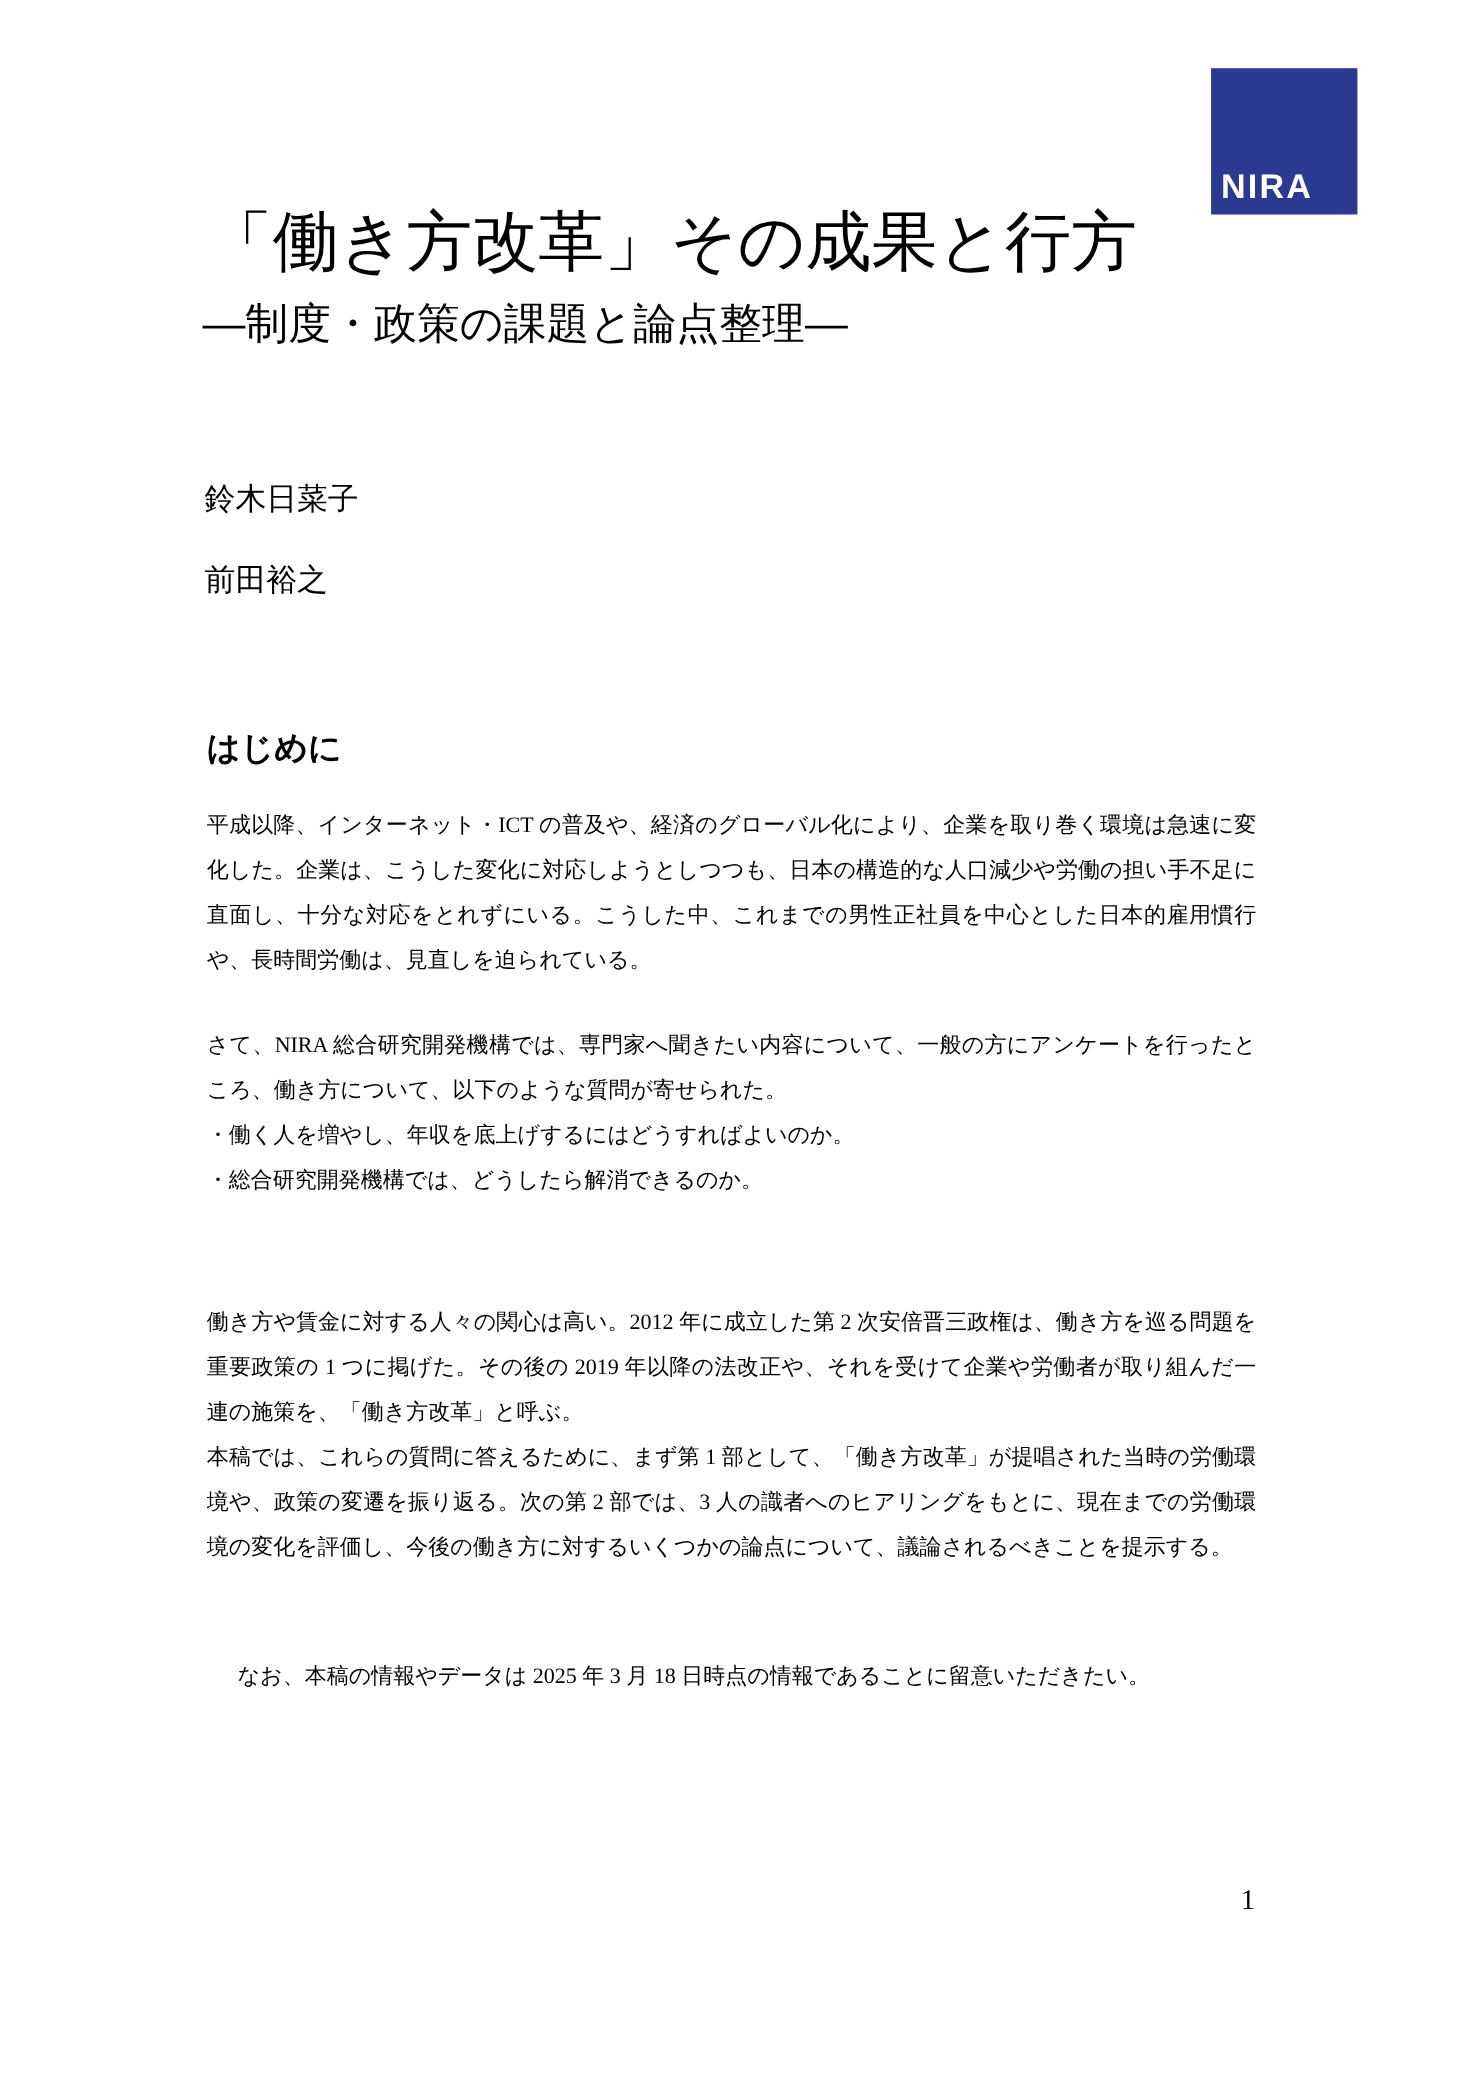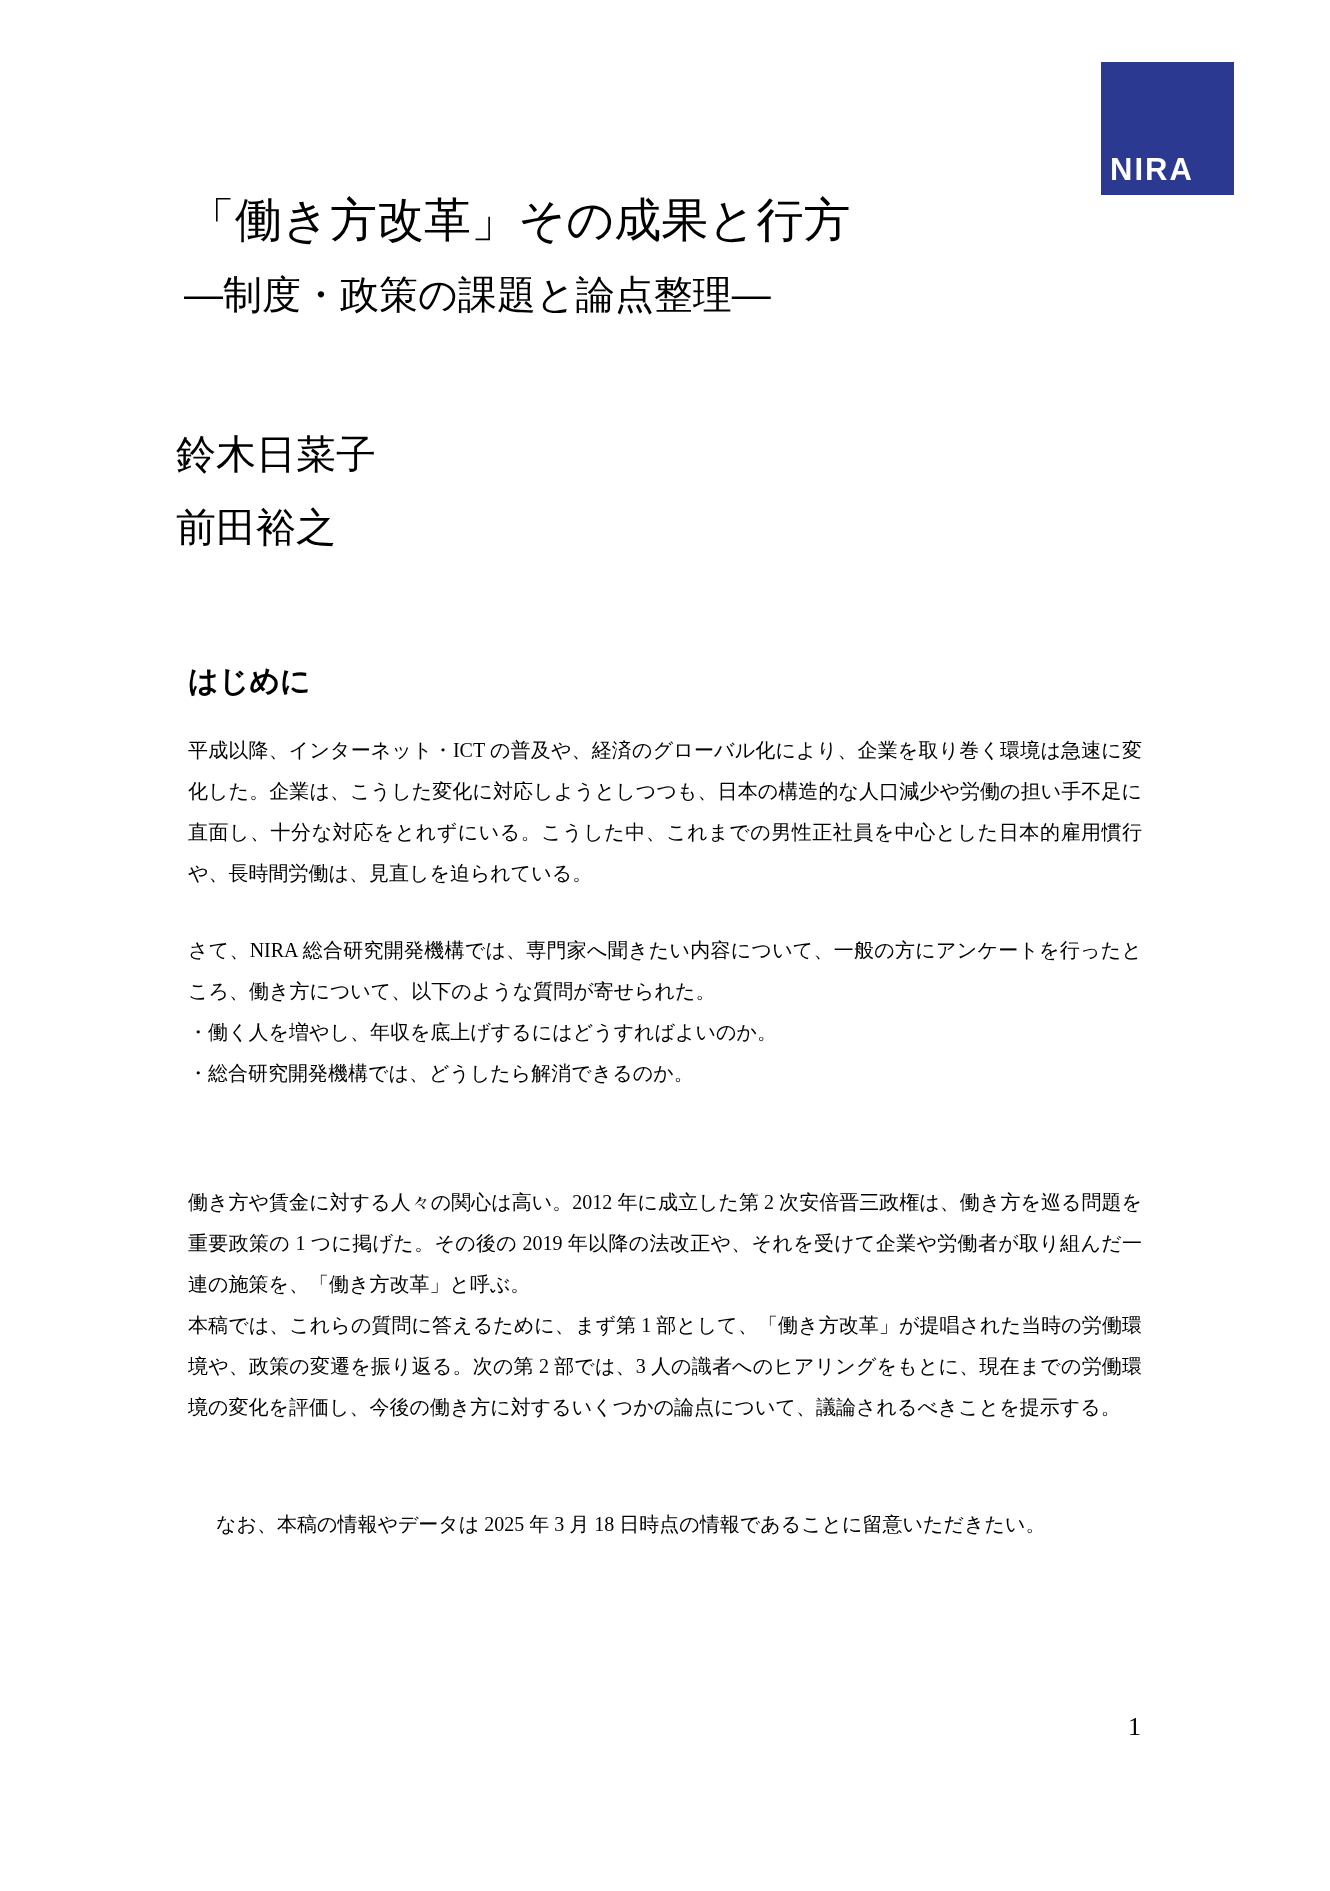--- a/index.html
+++ b/index.html
@@ -26,35 +26,35 @@
     font-weight:bold;
     font-size:31px;
     line-height:1;
     color:#fff;
     letter-spacing:2px;
   }
   
   .doc-title{
     position:absolute;left:188px;top:190px;
     width:1000px;
-    font-size:47px;line-height:60px;
+    font-size:60px;line-height:60px;
     font-weight:normal;margin:0;
     white-space:nowrap;
   }
   .doc-subtitle{
     position:absolute;left:184px;top:270px;
     width:1000px;
     font-family:"Liberation Sans","DejaVu Sans",sans-serif;
     font-size:39px;line-height:50px;
     font-weight:normal;margin:0;
     white-space:nowrap;
   }
   .author{
-    position:absolute;left:176px;
-    font-size:40px;line-height:50px;
+    position:absolute;left:186px;
+    font-size:28px;line-height:50px;
     white-space:nowrap;
   }
   .author-1{top:430px;}
   .author-2{top:503px;}
   .section-heading{
     position:absolute;left:188px;top:660px;
     font-size:30px;line-height:42px;
     font-weight:bold;margin:0;
   }
   

